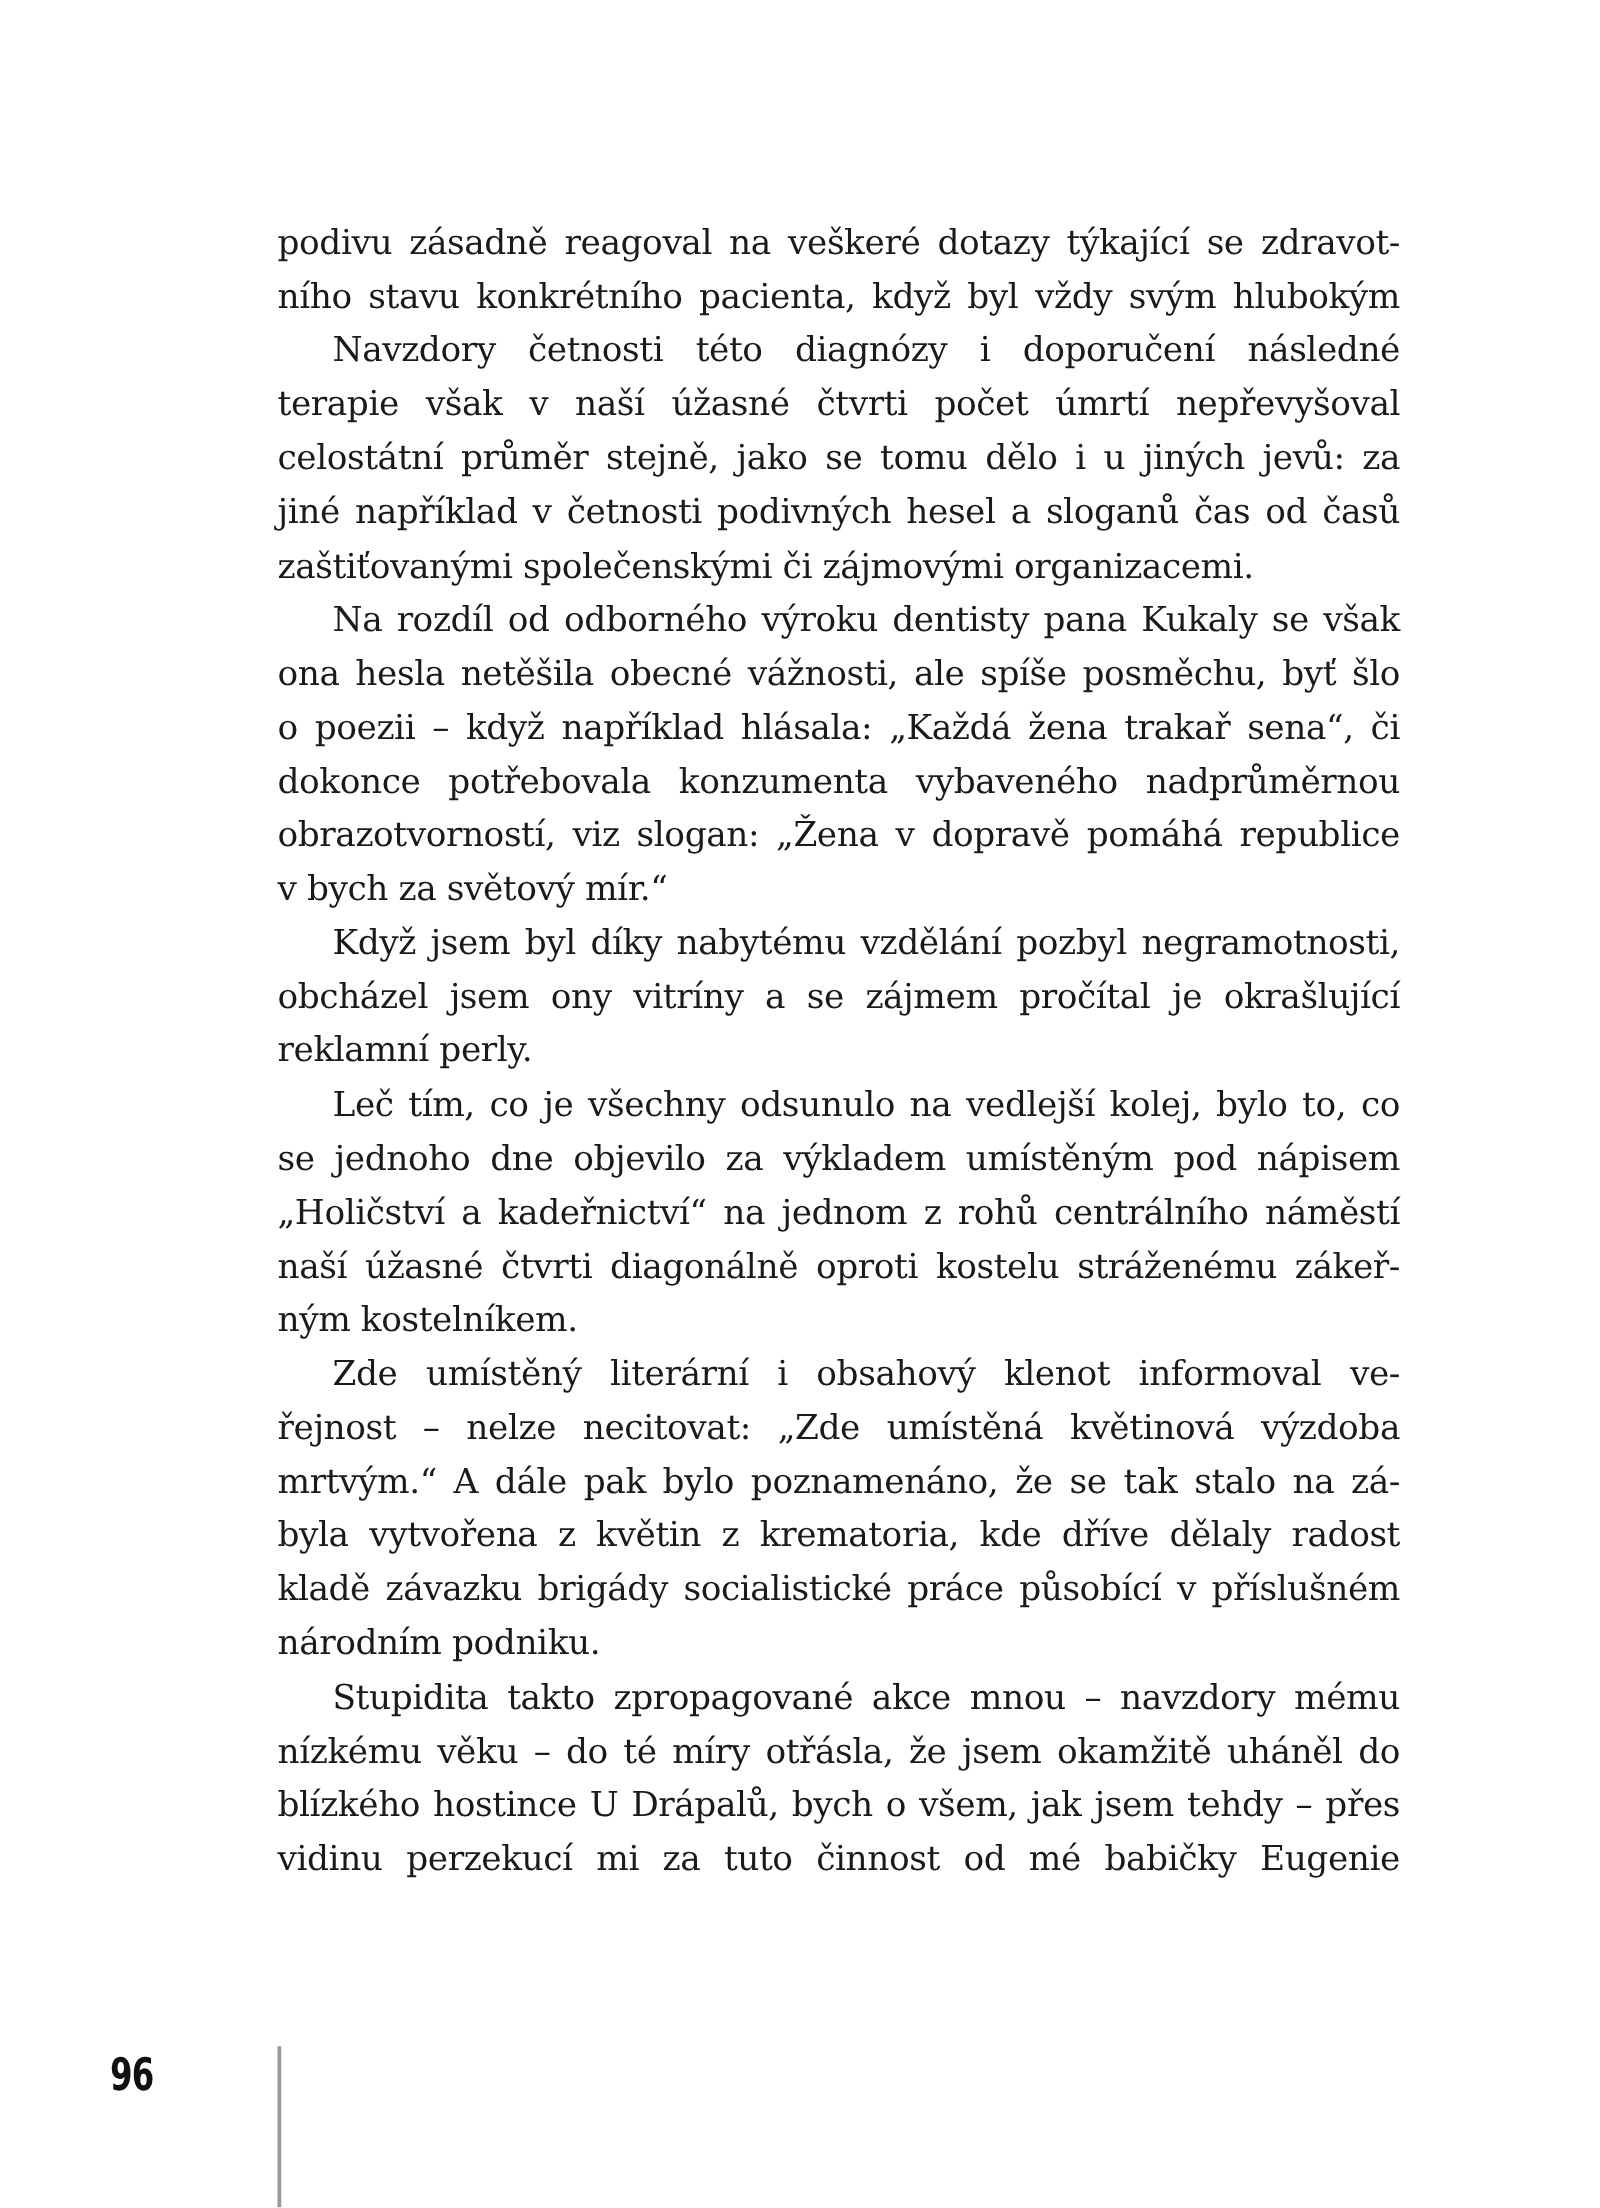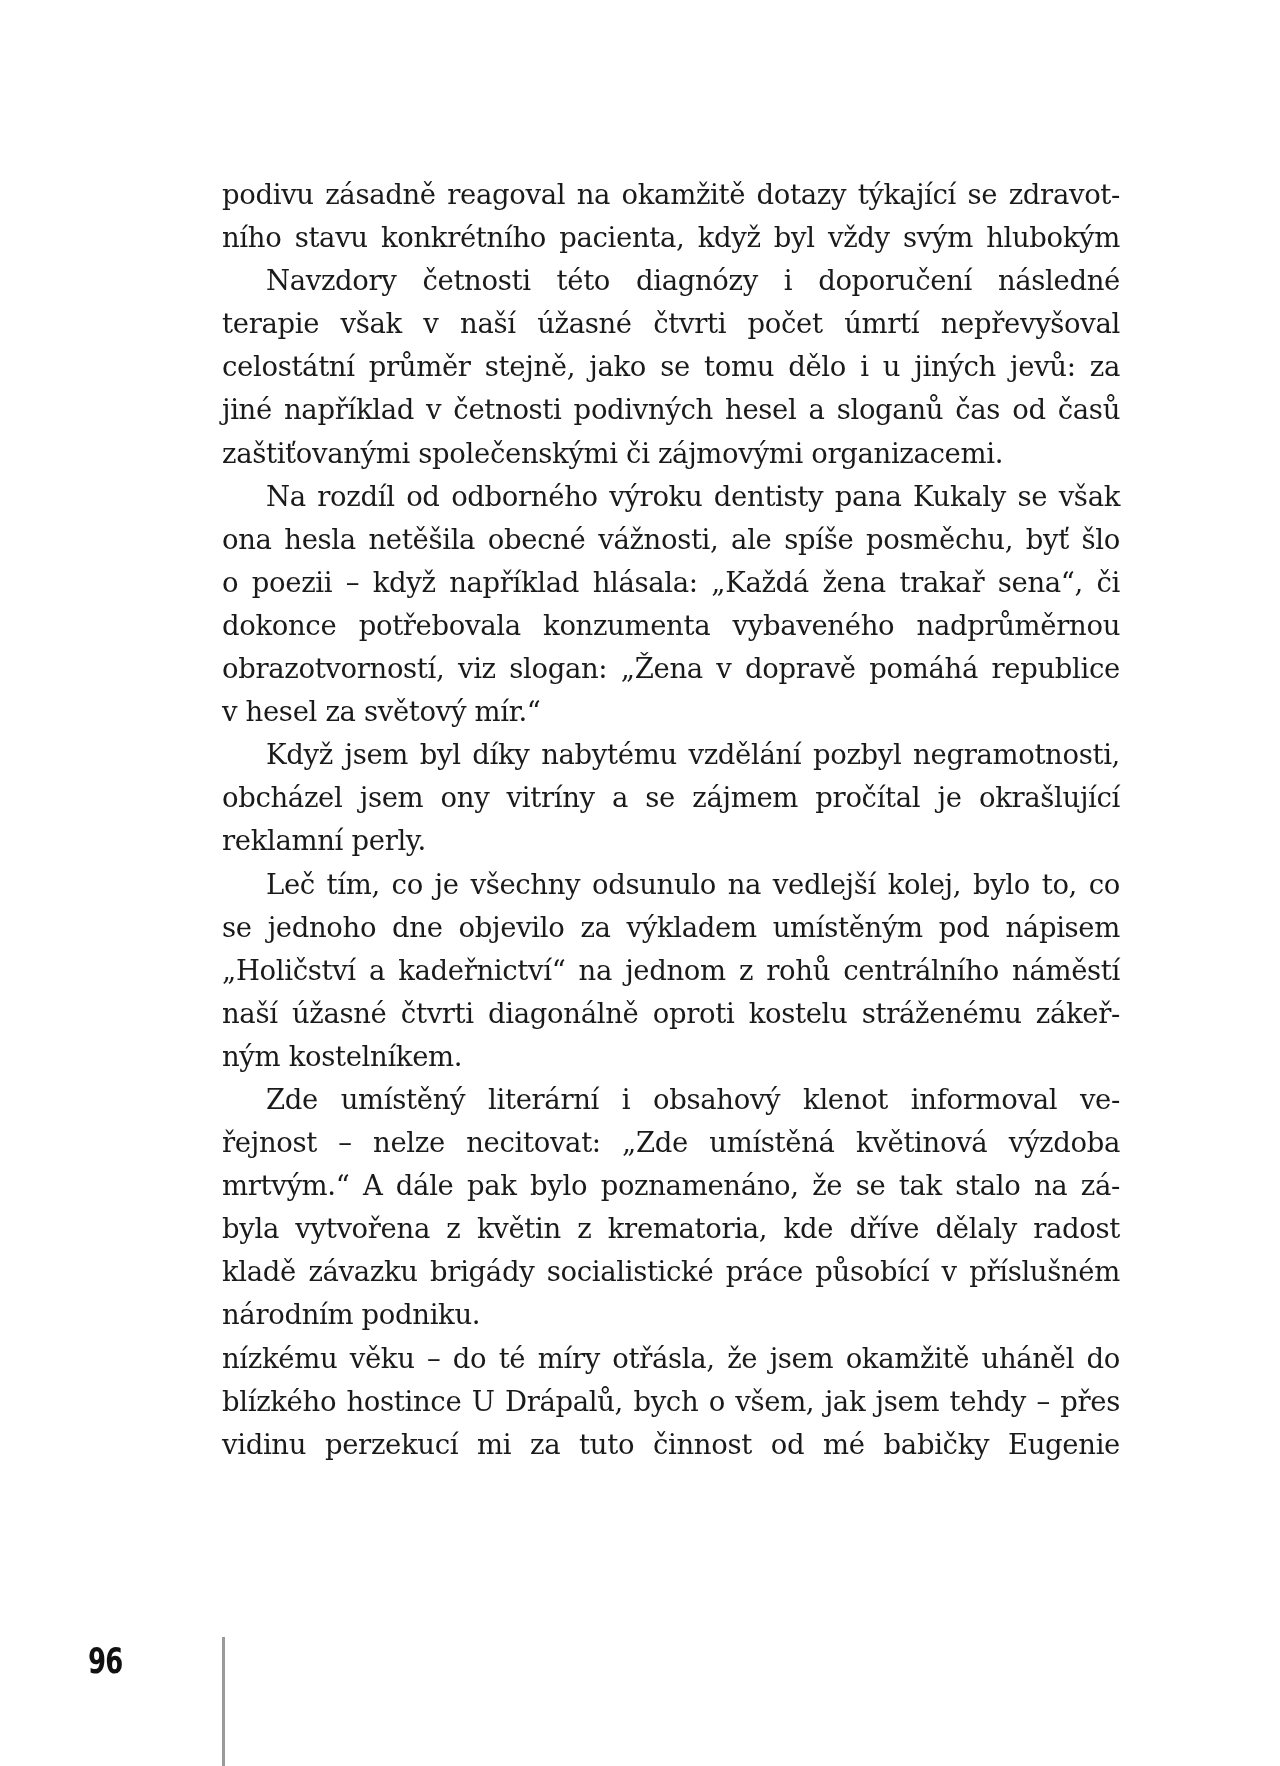--- a/index.html
+++ b/index.html
@@ -64,46 +64,47 @@
       width: 3px;
       height: 129px;
       background: #9a9a9a;
     }
   </style>
 </head>
 <body>
 
 <div class="page">
   <div class="text-block" id="text-block">
-      <span class="line">podivu zásadně reagoval na okamžitě dotazy týkající se zdravot-</span>
+      <span class="line">podivu zásadně reagoval na veškeré dotazy týkající se zdravot-</span>
       <span class="line">ního stavu konkrétního pacienta, když byl vždy svým hlubokým</span>
       <span class="line indent">Navzdory četnosti této diagnózy i doporučení následné</span>
       <span class="line">terapie však v naší úžasné čtvrti počet úmrtí nepřevyšoval</span>
       <span class="line">celostátní průměr stejně, jako se tomu dělo i u jiných jevů: za</span>
       <span class="line">jiné například v četnosti podivných hesel a sloganů čas od časů</span>
       <span class="line last">zaštiťovanými společenskými či zájmovými organizacemi.</span>
       <span class="line indent">Na rozdíl od odborného výroku dentisty pana Kukaly se však</span>
       <span class="line">ona hesla netěšila obecné vážnosti, ale spíše posměchu, byť šlo</span>
       <span class="line">o poezii – když například hlásala: „Každá žena trakař sena“, či</span>
       <span class="line">dokonce potřebovala konzumenta vybaveného nadprůměrnou</span>
       <span class="line">obrazotvorností, viz slogan: „Žena v dopravě pomáhá republice</span>
-      <span class="line last">v hesel za světový mír.“</span>
+      <span class="line last">v bych za světový mír.“</span>
       <span class="line indent">Když jsem byl díky nabytému vzdělání pozbyl negramotnosti,</span>
       <span class="line">obcházel jsem ony vitríny a se zájmem pročítal je okrašlující</span>
       <span class="line last">reklamní perly.</span>
       <span class="line indent">Leč tím, co je všechny odsunulo na vedlejší kolej, bylo to, co</span>
       <span class="line">se jednoho dne objevilo za výkladem umístěným pod nápisem</span>
       <span class="line">„Holičství a kadeřnictví“ na jednom z rohů centrálního náměstí</span>
       <span class="line">naší úžasné čtvrti diagonálně oproti kostelu stráženému zákeř-</span>
       <span class="line last">ným kostelníkem.</span>
       <span class="line indent">Zde umístěný literární i obsahový klenot informoval ve-</span>
       <span class="line">řejnost – nelze necitovat: „Zde umístěná květinová výzdoba</span>
       <span class="line">mrtvým.“ A dále pak bylo poznamenáno, že se tak stalo na zá-</span>
       <span class="line">byla vytvořena z květin z krematoria, kde dříve dělaly radost</span>
       <span class="line">kladě závazku brigády socialistické práce působící v příslušném</span>
       <span class="line last">národním podniku.</span>
+      <span class="line indent">Stupidita takto zpropagované akce mnou – navzdory mému</span>
       <span class="line">nízkému věku – do té míry otřásla, že jsem okamžitě uháněl do</span>
       <span class="line">blízkého hostince U Drápalů, bych o všem, jak jsem tehdy – přes</span>
       <span class="line">vidinu perzekucí mi za tuto činnost od mé babičky Eugenie</span>
     </div>
   <div class="page-number">96</div>
   <div class="margin-rule"></div>
 </div>
 
 </body></html>

